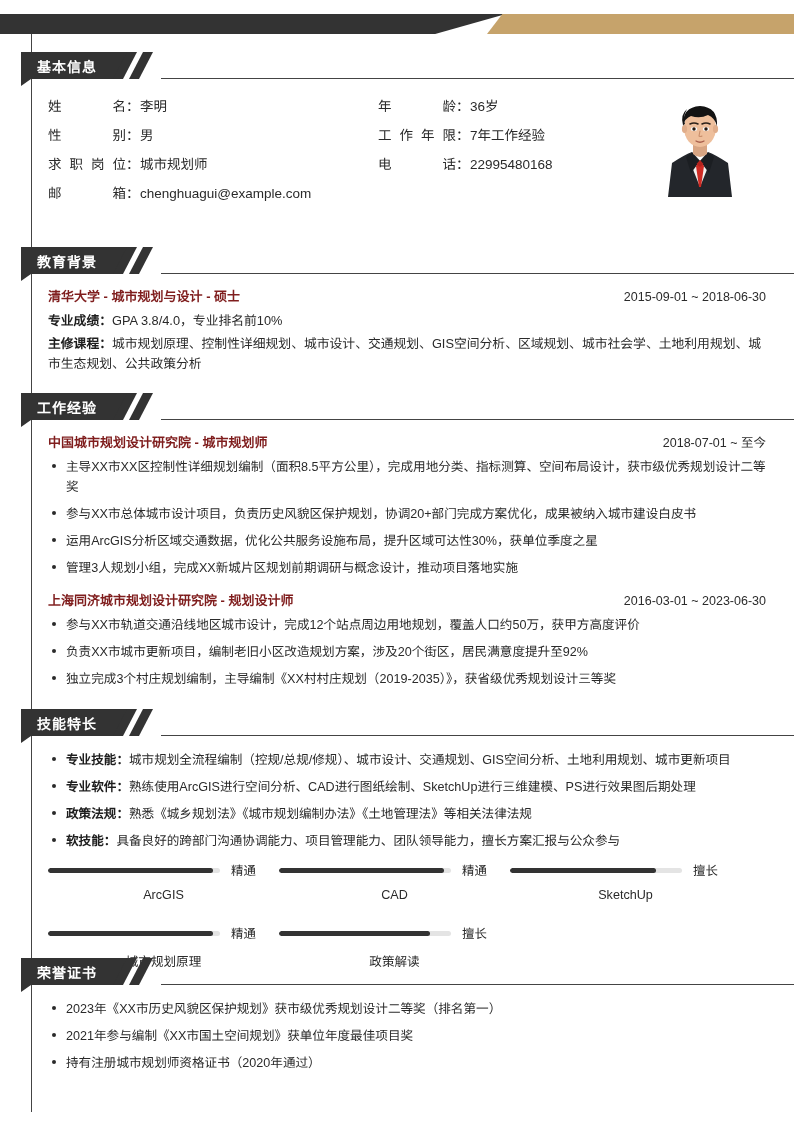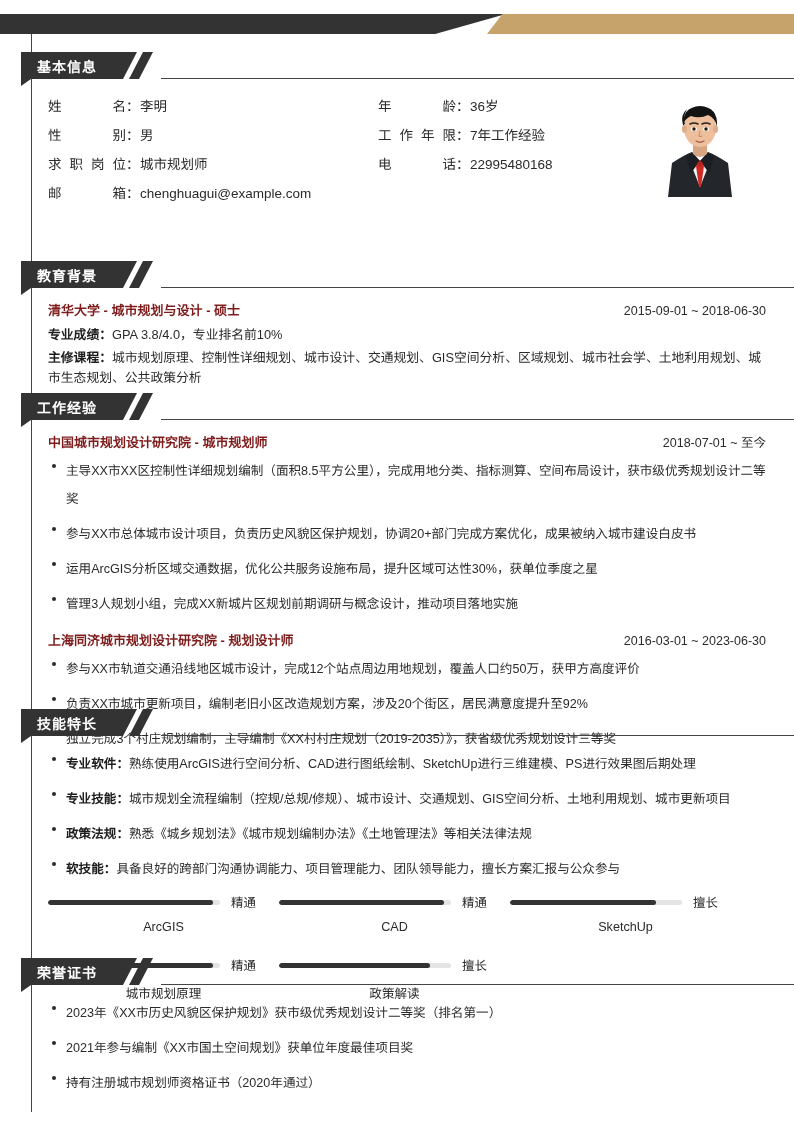--- a/index.html
+++ b/index.html
@@ -166,21 +166,21 @@
     color: #2a2a2a;
     margin-bottom: 3px;
   }
   .kv-line b { font-weight: bold; color: #1d1d1d; }
 
   ul.bullets { list-style: none; margin: 2px 0 0 0; padding: 0; }
   ul.bullets li {
     position: relative;
     padding-left: 18px;
     font-size: 12.6px;
-    line-height: 28px;
+    line-height: 20px;
     color: #2a2a2a;
     margin-bottom: 7px;
   }
   ul.bullets li::before {
     content: "";
     position: absolute;
     left: 4px;
     top: 7px;
     width: 4px;
     height: 4px;
@@ -369,21 +369,21 @@
 
             <path d="M42 40 L41 45 Q42.5 46 44 45" stroke="#c98f6c" stroke-width="1.1" fill="none" stroke-linecap="round"></path>
 
             <path d="M38 50 Q42 52.5 46 50" stroke="#a85f4d" stroke-width="1.3" fill="none" stroke-linecap="round"></path>
           </svg>
         </div>
       </div>
     </div>
   </div>
 
-  <div class="section" style="top:261px;">
+  <div class="section" style="top:247px;">
     <div class="sec-head">
       <div class="sec-head-block">
         <span class="sec-head-title">教育背景</span>
       </div>
       <svg class="sec-head-slashes" style="left:92px;" viewBox="0 0 46 27">
         <polygon points="14,0 24,0 10,27 0,27" fill="#333333"></polygon>
         <polygon points="30,0 40,0 26,27 16,27" fill="#333333"></polygon>
       </svg>
       <div class="sec-head-notch"></div>
       <div class="sec-rule" style="left:140px; width:634px;"></div>
@@ -453,22 +453,22 @@
       </div>
       <svg class="sec-head-slashes" style="left:92px;" viewBox="0 0 46 27">
         <polygon points="14,0 24,0 10,27 0,27" fill="#333333"></polygon>
         <polygon points="30,0 40,0 26,27 16,27" fill="#333333"></polygon>
       </svg>
       <div class="sec-head-notch"></div>
       <div class="sec-rule" style="left:140px; width:634px;"></div>
     </div>
     <div class="sec-body">
       <ul class="bullets">
+        <li><b>专业技能：</b><span>城市规划全流程编制（控规/总规/修规）、城市设计、交通规划、GIS空间分析、土地利用规划、城市更新项目</span></li>
         <li><b>专业软件：</b><span>熟练使用ArcGIS进行空间分析、CAD进行图纸绘制、SketchUp进行三维建模、PS进行效果图后期处理</span></li>
-        <li><b>专业技能：</b><span>城市规划全流程编制（控规/总规/修规）、城市设计、交通规划、GIS空间分析、土地利用规划、城市更新项目</span></li>
         <li><b>政策法规：</b><span>熟悉《城乡规划法》《城市规划编制办法》《土地管理法》等相关法律法规</span></li>
         <li><b>软技能：</b><span>具备良好的跨部门沟通协调能力、项目管理能力、团队领导能力，擅长方案汇报与公众参与</span></li>
       </ul>
 
       <div class="skillbars">
         <div class="skillbar">
           <div class="skillbar-top">
             <div class="track">
               <div class="fill" style="width: 96%;"></div>
             </div>

